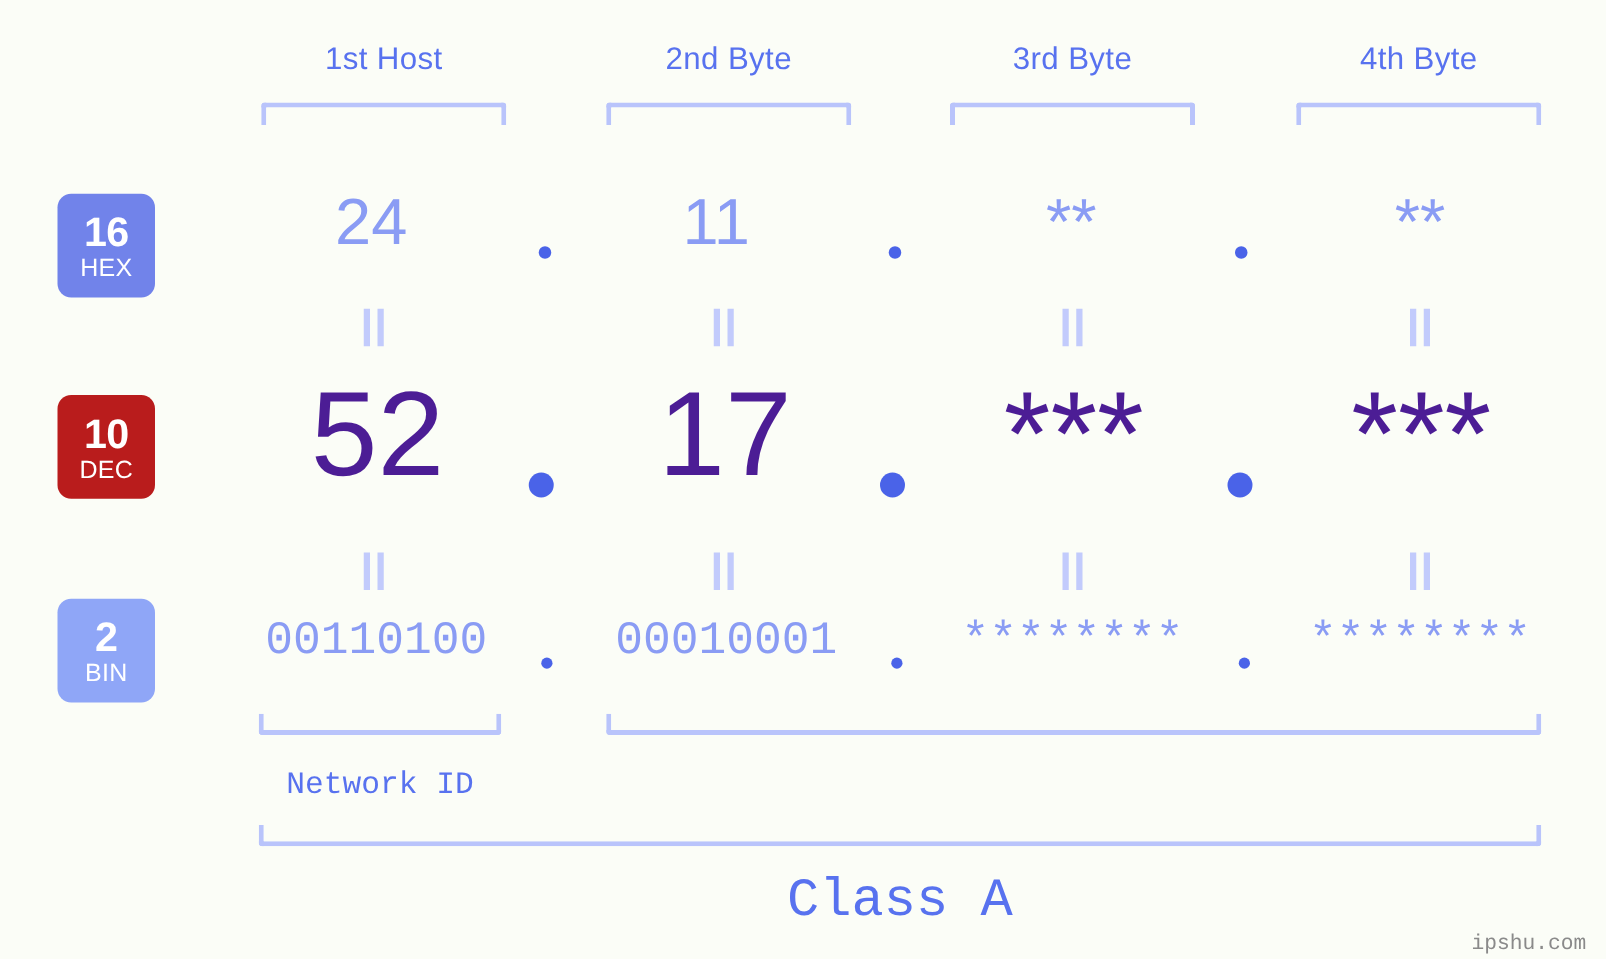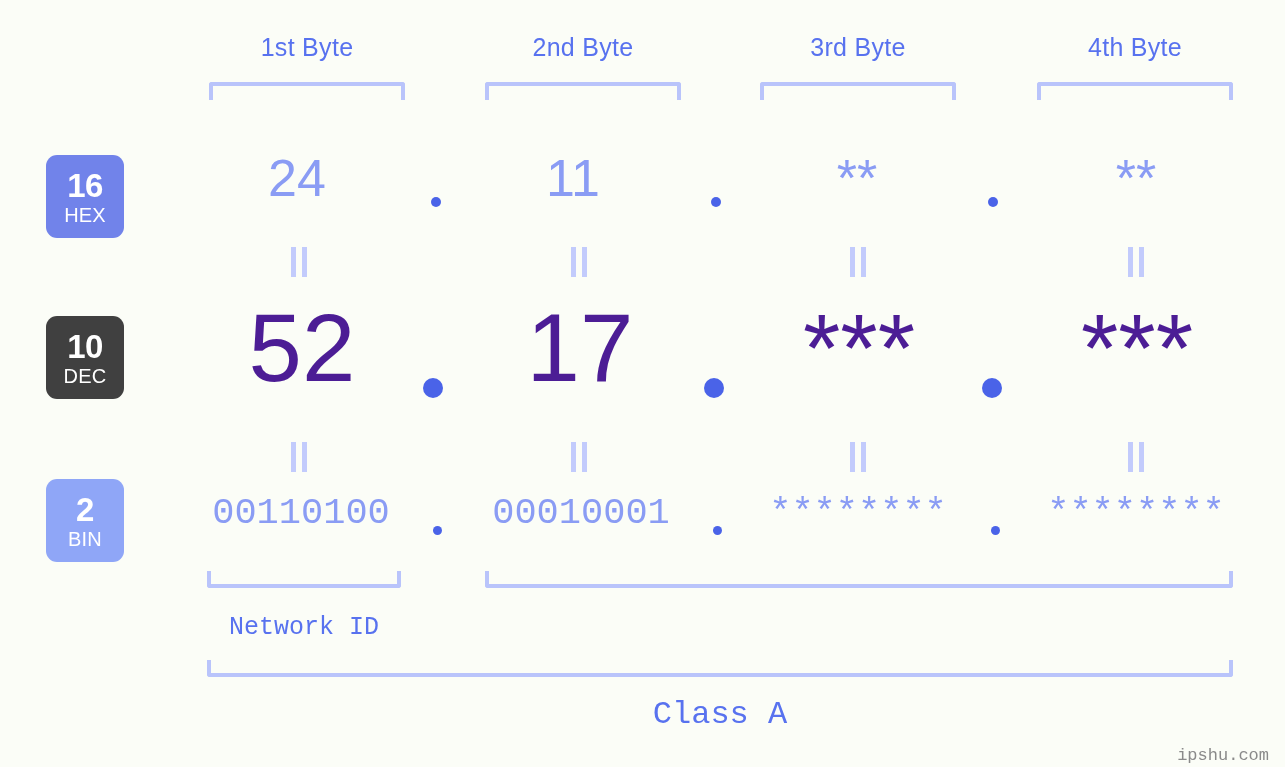--- a/index.html
+++ b/index.html
@@ -75,21 +75,21 @@
     letter-spacing: -0.5px;
   }
   .badge .lbl {
     font-size: 20px;
     font-weight: 400;
     margin-top: 3px;
     letter-spacing: 0.2px;
     text-align: right;
   }
   .badge-hex { top: 155px; background: #7183ea; }
-  .badge-dec { top: 316px; background: #404040; }
+  .badge-dec { top: 316px; background: #b91c1c; }
   .badge-bin { top: 479px; background: #8fa6f7; }
 
   
   .cell {
     position: absolute;
     width: 196px;
     text-align: center;
     white-space: nowrap;
     line-height: 1;
   }
@@ -141,39 +141,39 @@
 
   
   .section-label {
     position: absolute;
     text-align: center;
     white-space: nowrap;
     font-family: "Liberation Mono", monospace;
     color: #5872ef;
   }
   .label-id { font-size: 25px; }
-  .label-class { font-size: 32px; }
+  .label-class { font-size: 43px; }
 
   
   .watermark {
     position: absolute;
     right: 16px;
     bottom: 2px;
     font-family: "Liberation Mono", monospace;
     font-size: 17px;
     color: #8a8a8a;
     letter-spacing: 0px;
   }
 </style>
 </head>
 <body>
 
 <div class="stage">
 
-  <div class="byte-header" style="left:209px">1st Byte</div>
+  <div class="byte-header" style="left:209px">1st Host</div>
   <div class="byte-header" style="left:485px">2nd Byte</div>
   <div class="byte-header" style="left:760px">3rd Byte</div>
   <div class="byte-header" style="left:1037px">4th Byte</div>
 
   <div class="bracket bracket-top" style="left:209px; top:82px; width:196px"></div>
   <div class="bracket bracket-top" style="left:485px; top:82px; width:196px"></div>
   <div class="bracket bracket-top" style="left:760px; top:82px; width:196px"></div>
   <div class="bracket bracket-top" style="left:1037px; top:82px; width:196px"></div>
 
   <div class="badge badge-hex">

